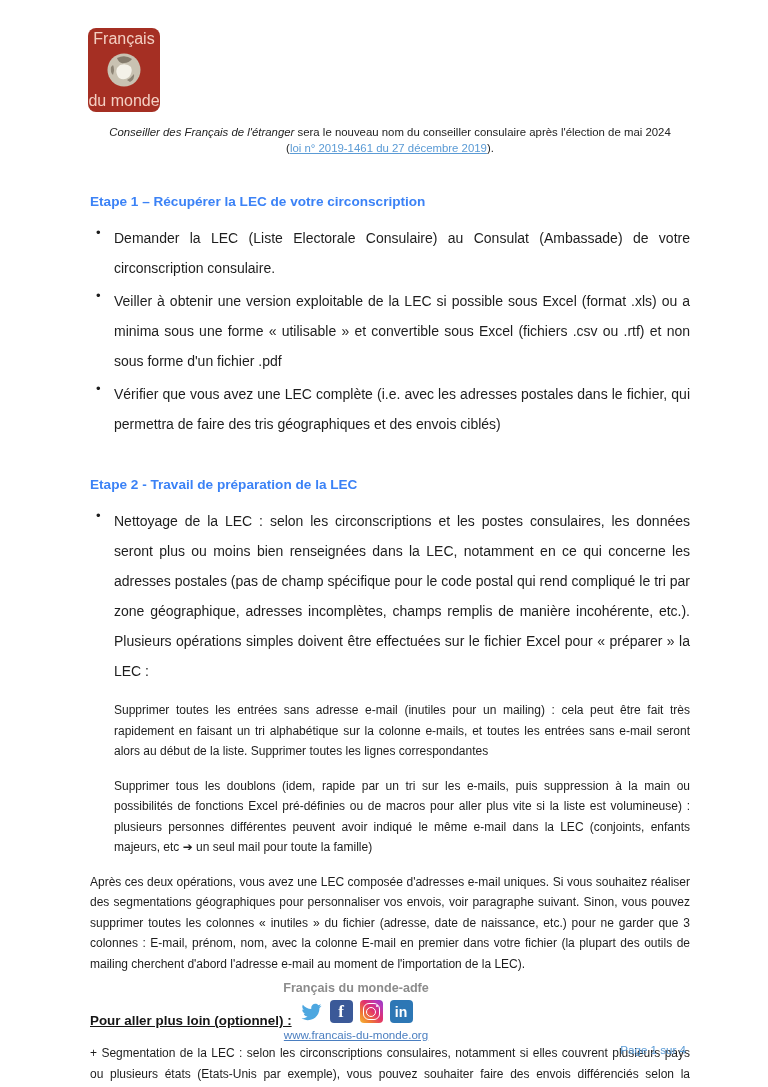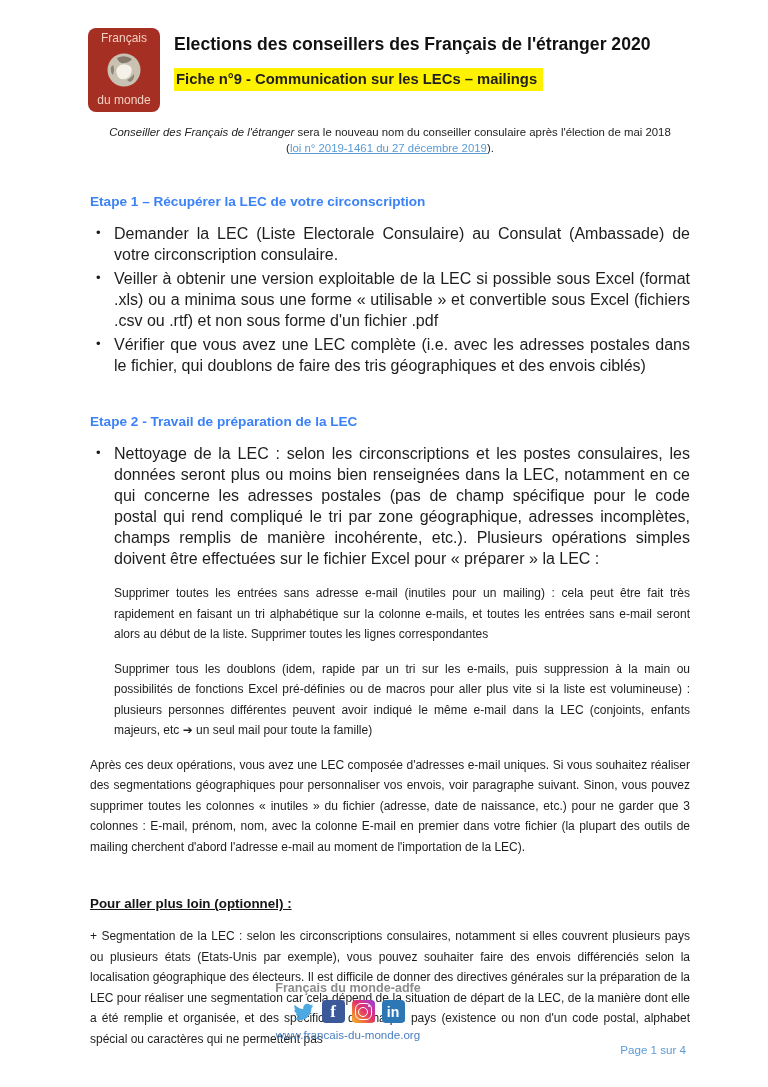--- a/index.html
+++ b/index.html
@@ -9,62 +9,62 @@
   }
   .content { position:absolute; left:90px; top:0; width:600px; }
 
   
   .header { display:flex; align-items:flex-start; margin-top:28px; margin-left:-2px; }
   .logo {
     width:72px; height:84px; background:#a52f23; border-radius:8px;
     display:flex; flex-direction:column; align-items:center; justify-content:space-between;
     padding:5px 0 6px; box-sizing:border-box; flex:0 0 auto;
   }
-  .logo-text { color:#f3cfc2; font-size:12px; line-height:11px; }
+  .logo-text { color:#f3cfc2; font-size:16px; line-height:11px; }
   .logo-globe svg { display:block; }
   .header-text { margin-left:14px; padding-top:6px; }
   .title { font-size:17.6px; font-weight:bold; color:#111; margin:0; line-height:20px; }
   .fiche {
     display:inline-block; margin-top:14px; background:#fff200; color:#1f1f1f;
     font-weight:bold; font-size:14.8px; padding:3px 6px 4px 2px;
   }
 
   
   .intro { margin-top:13px; text-align:center; font-size:11.4px; line-height:15.5px; color:#222; }
   .it { font-style:italic; }
   .link { color:#5b9bd5; text-decoration:underline; cursor:pointer; }
 
   
   .etape { margin:37px 0 0; font-size:13.6px; font-weight:bold; color:#3b82f6; line-height:17px; }
   .blist { margin-top:13px; }
   .bitem { display:flex; margin-bottom:3px; }
   .bmark { flex:0 0 18px; margin-left:6px; font-size:13.2px; line-height:20.5px; }
-  .btext { flex:1; text-align:justify; font-size:16px; line-height:21px; }
+  .btext { flex:1; text-align:justify; font-size:14px; line-height:30px; }
   .para { text-align:justify; font-size:12px; line-height:20.5px; margin:11px 0 0; }
   .para.indent { margin-left:24px; }
   .para.gap { margin-top:14px; }
   b { font-weight:normal; }
   .more-heading {
     margin:38px 0 0; font-size:13.4px; font-weight:bold; color:#151515;
     text-decoration:underline; line-height:17px;
   }
 
   
-  .footer { position:absolute; left:0; top:981px; width:696px; text-align:center; }
+  .footer { position:absolute; left:8px; top:981px; width:696px; text-align:center; }
   .org { font-size:12.6px; font-weight:bold; color:#8c8c8c; }
   .social { margin-top:5px; display:flex; justify-content:center; align-items:center; gap:7px; }
   .sicon { width:23px; height:23px; border-radius:4px; position:relative; display:flex; align-items:center; justify-content:center; cursor:pointer; }
   .sicon.tw { background:transparent; border-radius:0; }
   .sicon.fb { background:#3b5998; color:#fff; font-weight:bold; font-size:17px; font-family:"Liberation Serif", serif; }
   .sicon.ig { background:linear-gradient(45deg,#f7b733 0%,#ef7b36 25%,#e1306c 55%,#b33bbf 85%,#8a3ab9 100%); }
   .sicon.ig::before { content:""; position:absolute; inset:3px; border:1.8px solid #fff; border-radius:6px; }
   .sicon.ig::after { content:""; position:absolute; width:8px; height:8px; border:1.8px solid #fff; border-radius:50%; }
   .ig-dot { position:absolute; top:4.5px; right:4.5px; width:2.5px; height:2.5px; background:#fff; border-radius:50%; }
   .sicon.li { background:#2d77b5; color:#fff; font-weight:bold; font-size:14px; }
-  .site { display:inline-block; margin-top:5px; font-size:11.6px; color:#4a7ec0; cursor:pointer; }
+  .site { display:inline-block; margin-top:5px; font-size:11.6px; color:#4a7ec0; text-decoration:underline; cursor:pointer; }
   .page-num { position:absolute; top:1043px; right:82px; font-size:11.6px; color:#5b9bd5; }
 </style>
 </head>
 <body>
 
 <div class="page">
   <div class="content">
 
     <div class="header">
       <div class="logo">
@@ -73,44 +73,40 @@
           <svg width="38" height="38" viewBox="0 0 38 38">
             <circle cx="19" cy="19" r="16.5" fill="#c9c2b2"></circle>
             <path d="M12 7 Q20 3 27 8 Q24 12 19 12 Q14 13 12 7 Z" fill="#847b6c"></path>
             <path d="M15 14 Q22 12 26 16 Q28 21 24 26 Q19 30 14 27 Q10 22 12 17 Z" fill="#f4f1e8"></path>
             <path d="M8 14 Q10 18 8 24 Q5 21 6 16 Z" fill="#8d8475"></path>
             <path d="M22 29 Q26 27 29 23 Q30 28 25 31 Z" fill="#8d8475"></path>
           </svg>
         </div>
         <div class="logo-text">du monde</div>
       </div>
-      <div class="header-text">
-        <h1 class="title">Elections des conseillers des Français de l'étranger 2020</h1>
-        <div class="fiche">Fiche n°9 - Communication sur les LECs – mailings</div>
-      </div>
     </div>
 
     <div class="intro">
-      <span class="it">Conseiller des Français de l'étranger</span><span> sera le nouveau nom du conseiller consulaire après l'élection de mai 2018</span><br>
+      <span class="it">Conseiller des Français de l'étranger</span><span> sera le nouveau nom du conseiller consulaire après l'élection de mai 2024</span><br>
       <span>(</span><a class="link">loi n° 2019-1461 du 27 décembre 2019</a><span>).</span>
     </div>
 
     <h2 class="etape">Etape 1 – Récupérer la LEC de votre circonscription</h2>
     <div class="blist">
       <div class="bitem">
         <span class="bmark">•</span>
         <span class="btext">Demander la LEC (Liste Electorale Consulaire) au Consulat (Ambassade) de votre circonscription consulaire.</span>
       </div>
       <div class="bitem">
         <span class="bmark">•</span>
         <span class="btext">Veiller à obtenir une version exploitable de la LEC si possible sous Excel (format .xls) ou a minima sous une forme « utilisable » et convertible sous Excel (fichiers .csv ou .rtf) et non sous forme d'un fichier .pdf</span>
       </div>
       <div class="bitem">
         <span class="bmark">•</span>
-        <span class="btext">Vérifier que vous avez une LEC complète (i.e. avec les adresses postales dans le fichier, qui doublons de faire des tris géographiques et des envois ciblés)</span>
+        <span class="btext">Vérifier que vous avez une LEC complète (i.e. avec les adresses postales dans le fichier, qui permettra de faire des tris géographiques et des envois ciblés)</span>
       </div>
     </div>
 
     <h2 class="etape">Etape 2 - Travail de préparation de la LEC</h2>
     <div class="blist">
       <div class="bitem">
         <span class="bmark">•</span>
         <span class="btext"><b>Nettoyage de la LEC :</b><span> selon les circonscriptions et les postes consulaires, les données seront plus ou moins bien renseignées dans la LEC, notamment en ce qui concerne les adresses postales (pas de champ spécifique pour le code postal qui rend compliqué le tri par zone géographique, adresses incomplètes, champs remplis de manière incohérente, etc.). Plusieurs opérations simples doivent être effectuées sur le fichier Excel pour « préparer » la LEC :</span></span>
       </div>
     </div>

